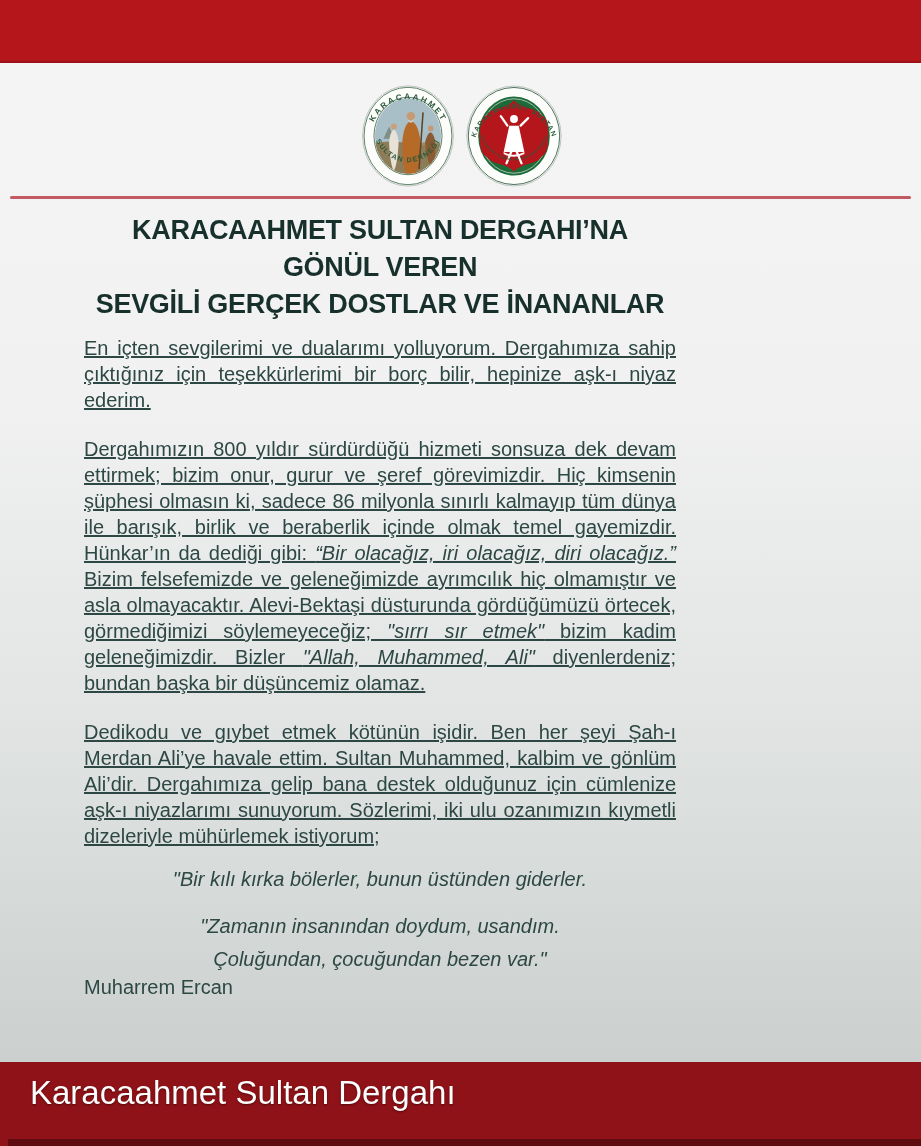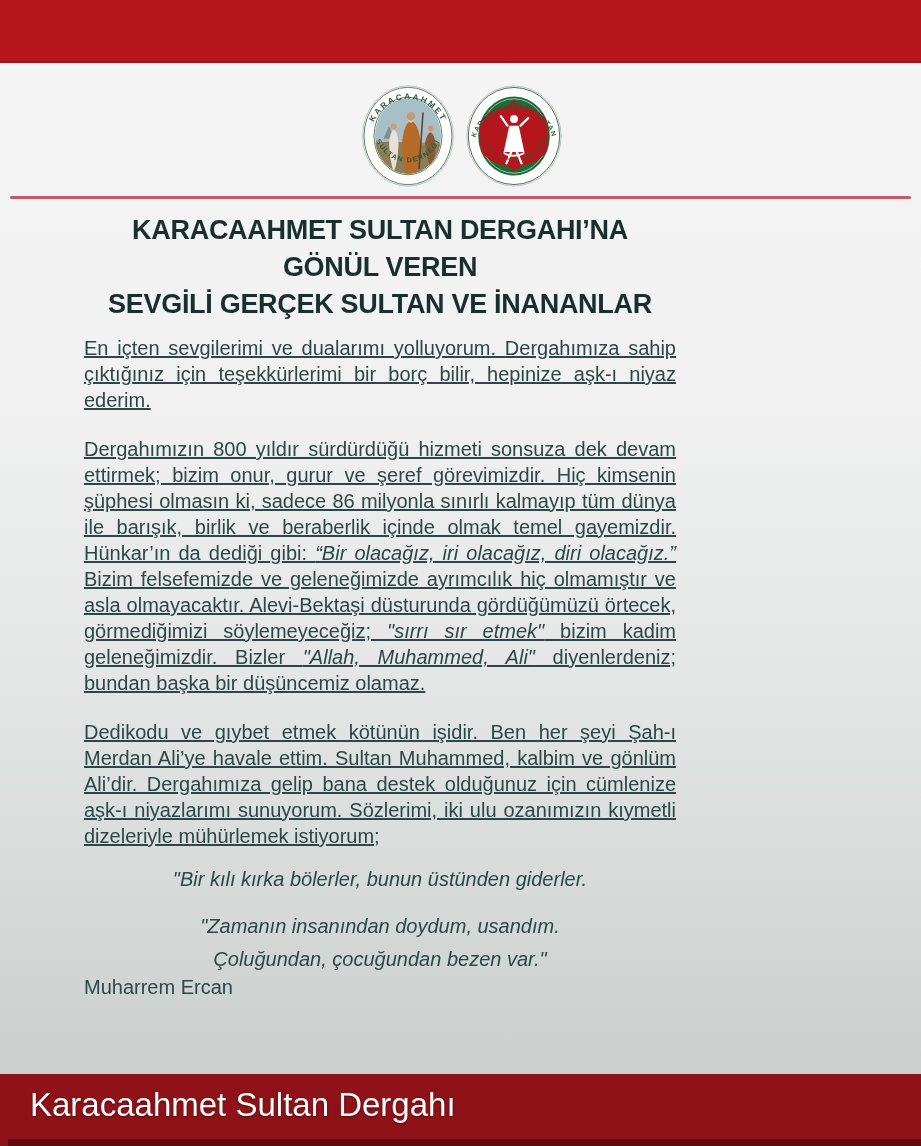--- a/index.html
+++ b/index.html
@@ -42,21 +42,21 @@
   }
   .body-text p:first-child{margin-top:12px;}
   .body-text .it{font-style:italic;}
   .poems{margin-top:8px;}
   .poem{margin-top:14px;text-align:center;font-style:italic;color:#2d4844;}
   .poem p{margin:0;font-size:20px;line-height:33px;}
   .signature{}
   .signature .sig-name{font-size:20px;margin:0;color:#2d4844;}
   .signature .sig-title{font-size:20px;font-weight:bold;margin:5px 0 0 0;color:#1d3531;}
   .footer-banner{
-    position:absolute;left:0;bottom:0;width:100%;height:72px;
+    position:absolute;left:0;bottom:0;width:100%;height:84px;
     background:#8e1217;
   }
   .footer-banner .banner-text{
     position:absolute;left:30px;top:8px;
     color:#fdfdfd;font-size:33px;line-height:46px;
     text-shadow:0 1px 2px rgba(40,0,0,.55);
     white-space:nowrap;
   }
   .footer-banner .banner-strip{
     position:absolute;left:8px;right:0;bottom:0;height:7px;
@@ -130,21 +130,21 @@
     </svg>
 
   </div>
 
   <div class="divider"></div>
 
   <div class="content">
 
     <h1 class="title">
       <span style="display:block">KARACAAHMET SULTAN DERGAHI’NA GÖNÜL VEREN</span>
-      <span style="display:block">SEVGİLİ GERÇEK SULTAN VE İNANANLAR</span>
+      <span style="display:block">SEVGİLİ GERÇEK DOSTLAR VE İNANANLAR</span>
     </h1>
 
     <div class="body-text" id="paragraphs-container">
         <p><span>En içten sevgilerimi ve dualarımı yolluyorum. Dergahımıza sahip çıktığınız için teşekkürlerimi bir borç bilir, hepinize aşk-ı niyaz ederim.</span></p>
         <p><span>Dergahımızın 800 yıldır sürdürdüğü hizmeti sonsuza dek devam ettirmek; bizim onur, gurur ve şeref görevimizdir. Hiç kimsenin şüphesi olmasın ki, sadece 86 milyonla sınırlı kalmayıp tüm dünya ile barışık, birlik ve beraberlik içinde olmak temel gayemizdir. Hünkar’ın da dediği gibi: </span><span class="it">“Bir olacağız, iri olacağız, diri olacağız.”</span><span> Bizim felsefemizde ve geleneğimizde ayrımcılık hiç olmamıştır ve asla olmayacaktır. Alevi-Bektaşi düsturunda gördüğümüzü örtecek, görmediğimizi söylemeyeceğiz; </span><span class="it">"sırrı sır etmek"</span><span> bizim kadim geleneğimizdir. Bizler </span><span class="it">"Allah, Muhammed, Ali"</span><span> diyenlerdeniz; bundan başka bir düşüncemiz olamaz.</span></p>
         <p><span>Dedikodu ve gıybet etmek kötünün işidir. Ben her şeyi Şah-ı Merdan Ali’ye havale ettim. Sultan Muhammed, kalbim ve gönlüm Ali’dir. Dergahımıza gelip bana destek olduğunuz için cümlenize aşk-ı niyazlarımı sunuyorum. Sözlerimi, iki ulu ozanımızın kıymetli dizeleriyle mühürlemek istiyorum;</span></p>
       </div>
 
     <div class="poems" id="poems-container">
         <div class="poem">

